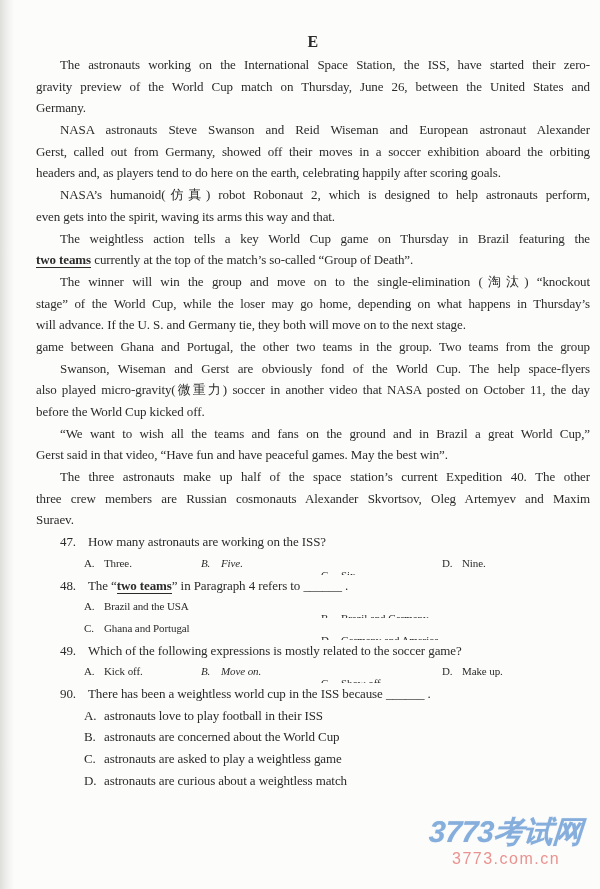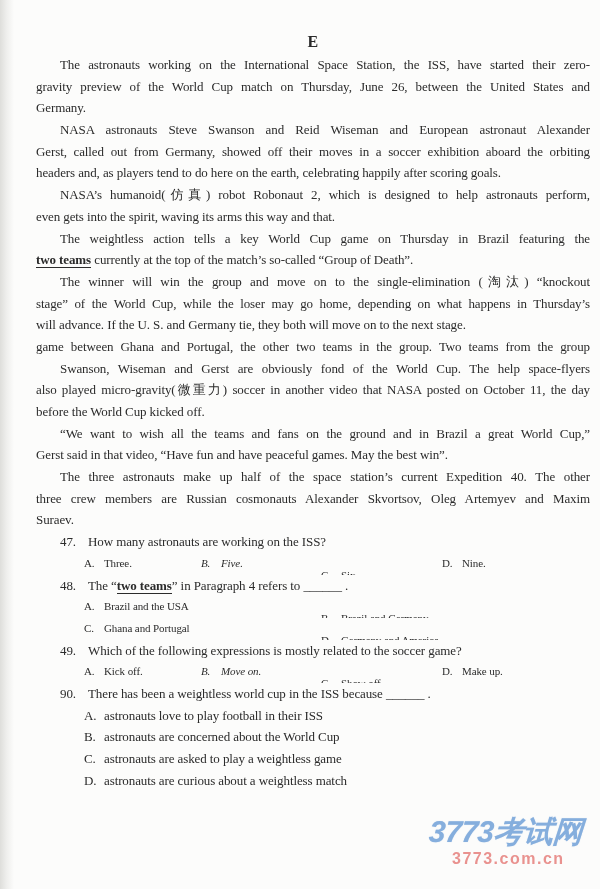--- a/index.html
+++ b/index.html
@@ -51,21 +51,21 @@
     font-size:14px;font-weight:600;letter-spacing:.5px;color:#1f1f1f;
   }
   .wm-name{
     position:absolute;left:429px;top:815px;
     font-family:"Liberation Sans",sans-serif;font-style:italic;font-weight:bold;
     font-size:30px;line-height:34px;letter-spacing:-0.5px;transform:skewX(-4deg);
     color:#85aedd;text-shadow:0 0 1px rgba(140,175,220,.45);
   }
   .wm-url{
     position:absolute;left:452px;top:850px;
-    font-family:"Liberation Sans",sans-serif;font-weight:bold;
+    font-family:"Liberation Sans",sans-serif;font-weight:normal;
     font-size:16px;line-height:18px;letter-spacing:1.5px;color:#e9928f;
   }
 </style>
 </head>
 <body>
 
 <div class="page">
   <div class="edge-left"></div>
 
   <div class="content">

